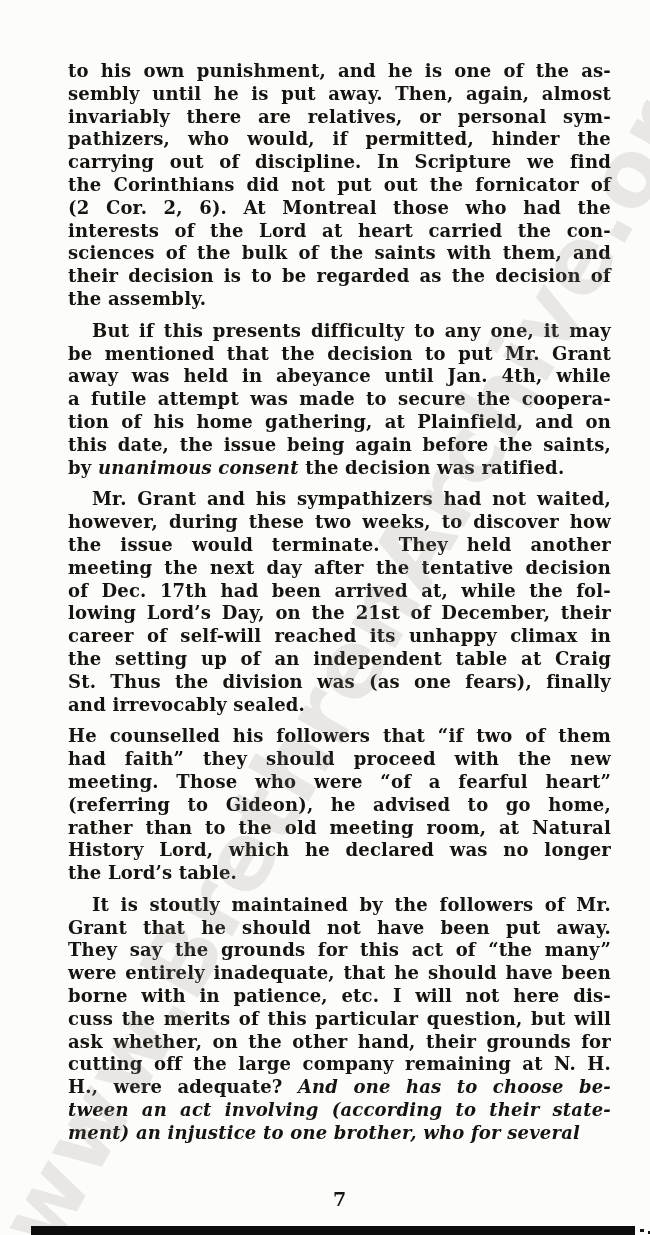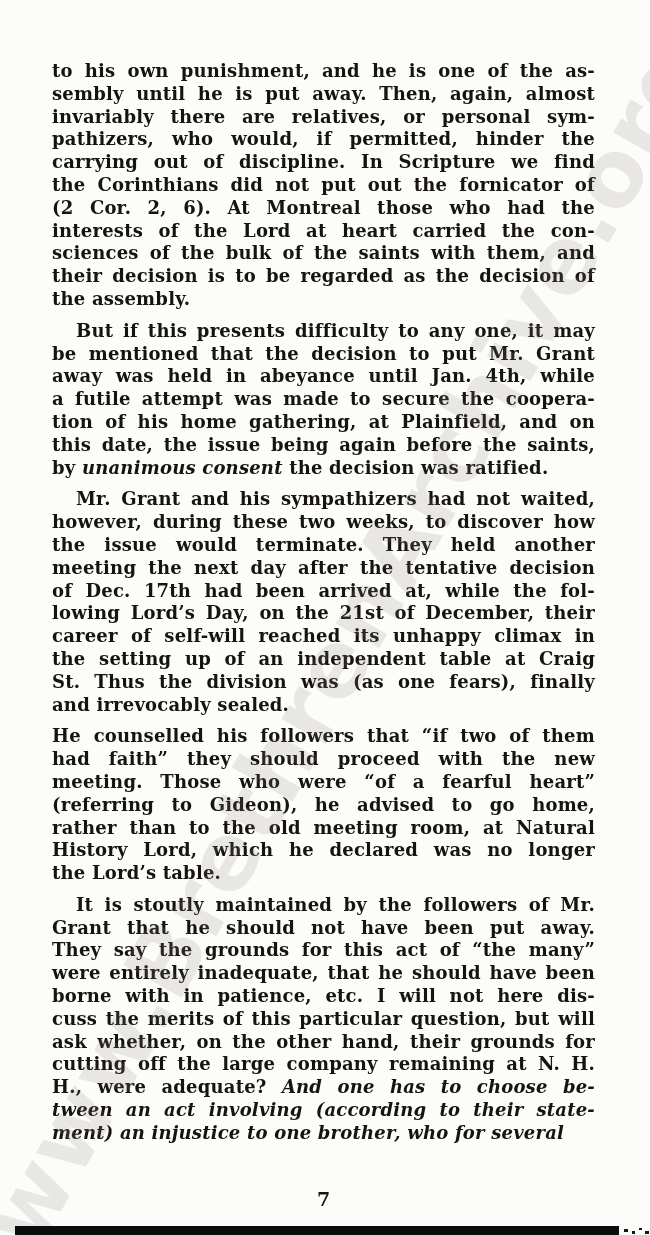--- a/index.html
+++ b/index.html
@@ -3,21 +3,21 @@
 <meta charset="utf-8">
 <style>
   html, body { margin:0; padding:0; }
   body {
     width:650px; height:1235px;
     background:#fcfcfa;
     position:relative;
     overflow:hidden;
     font-family:"DejaVu Serif", serif;
   }
-  .scan-page { position:absolute; inset:0; background:#fcfcfa; }
+  .scan-page { position:absolute; inset:0; background:#fcfcfa;margin-left:16px; }
 
   .watermark {
     position:absolute;
     left:345px; top:645px;
     transform:translate(-50%,-50%) rotate(-60.5deg);
     font-family:"DejaVu Sans", sans-serif;
     font-weight:bold;
     font-size:92px;
     letter-spacing:1px;
     white-space:nowrap;

